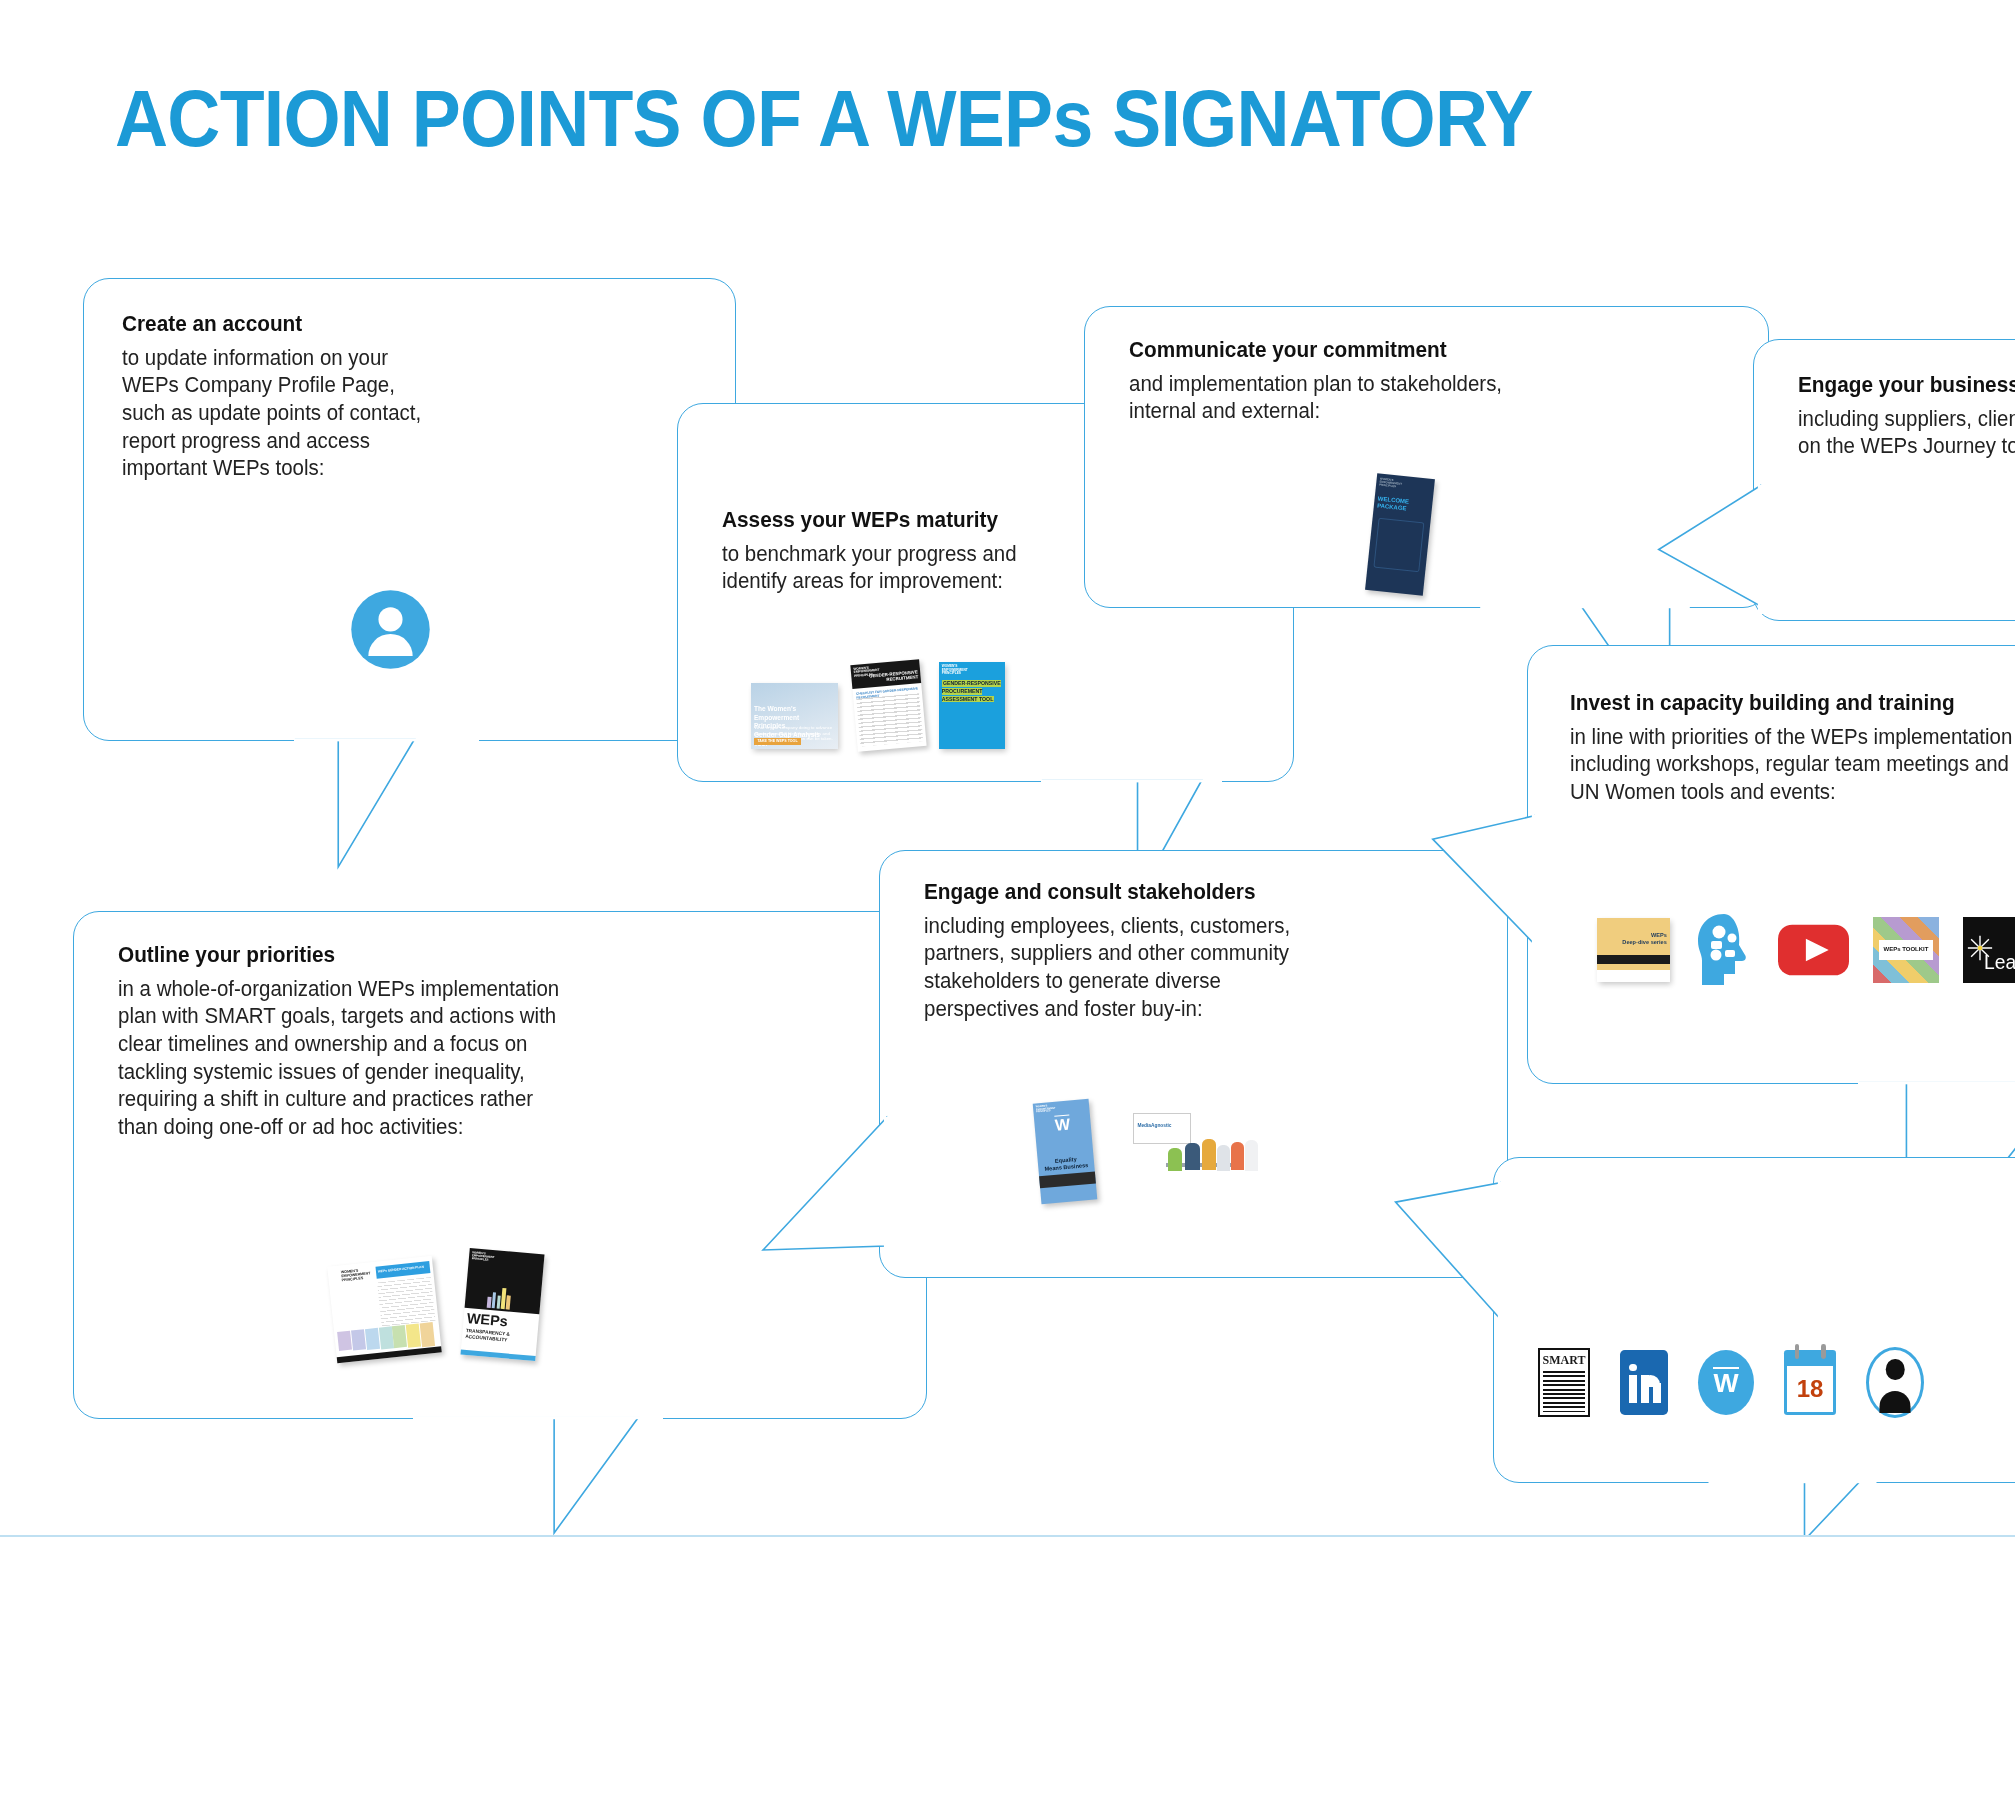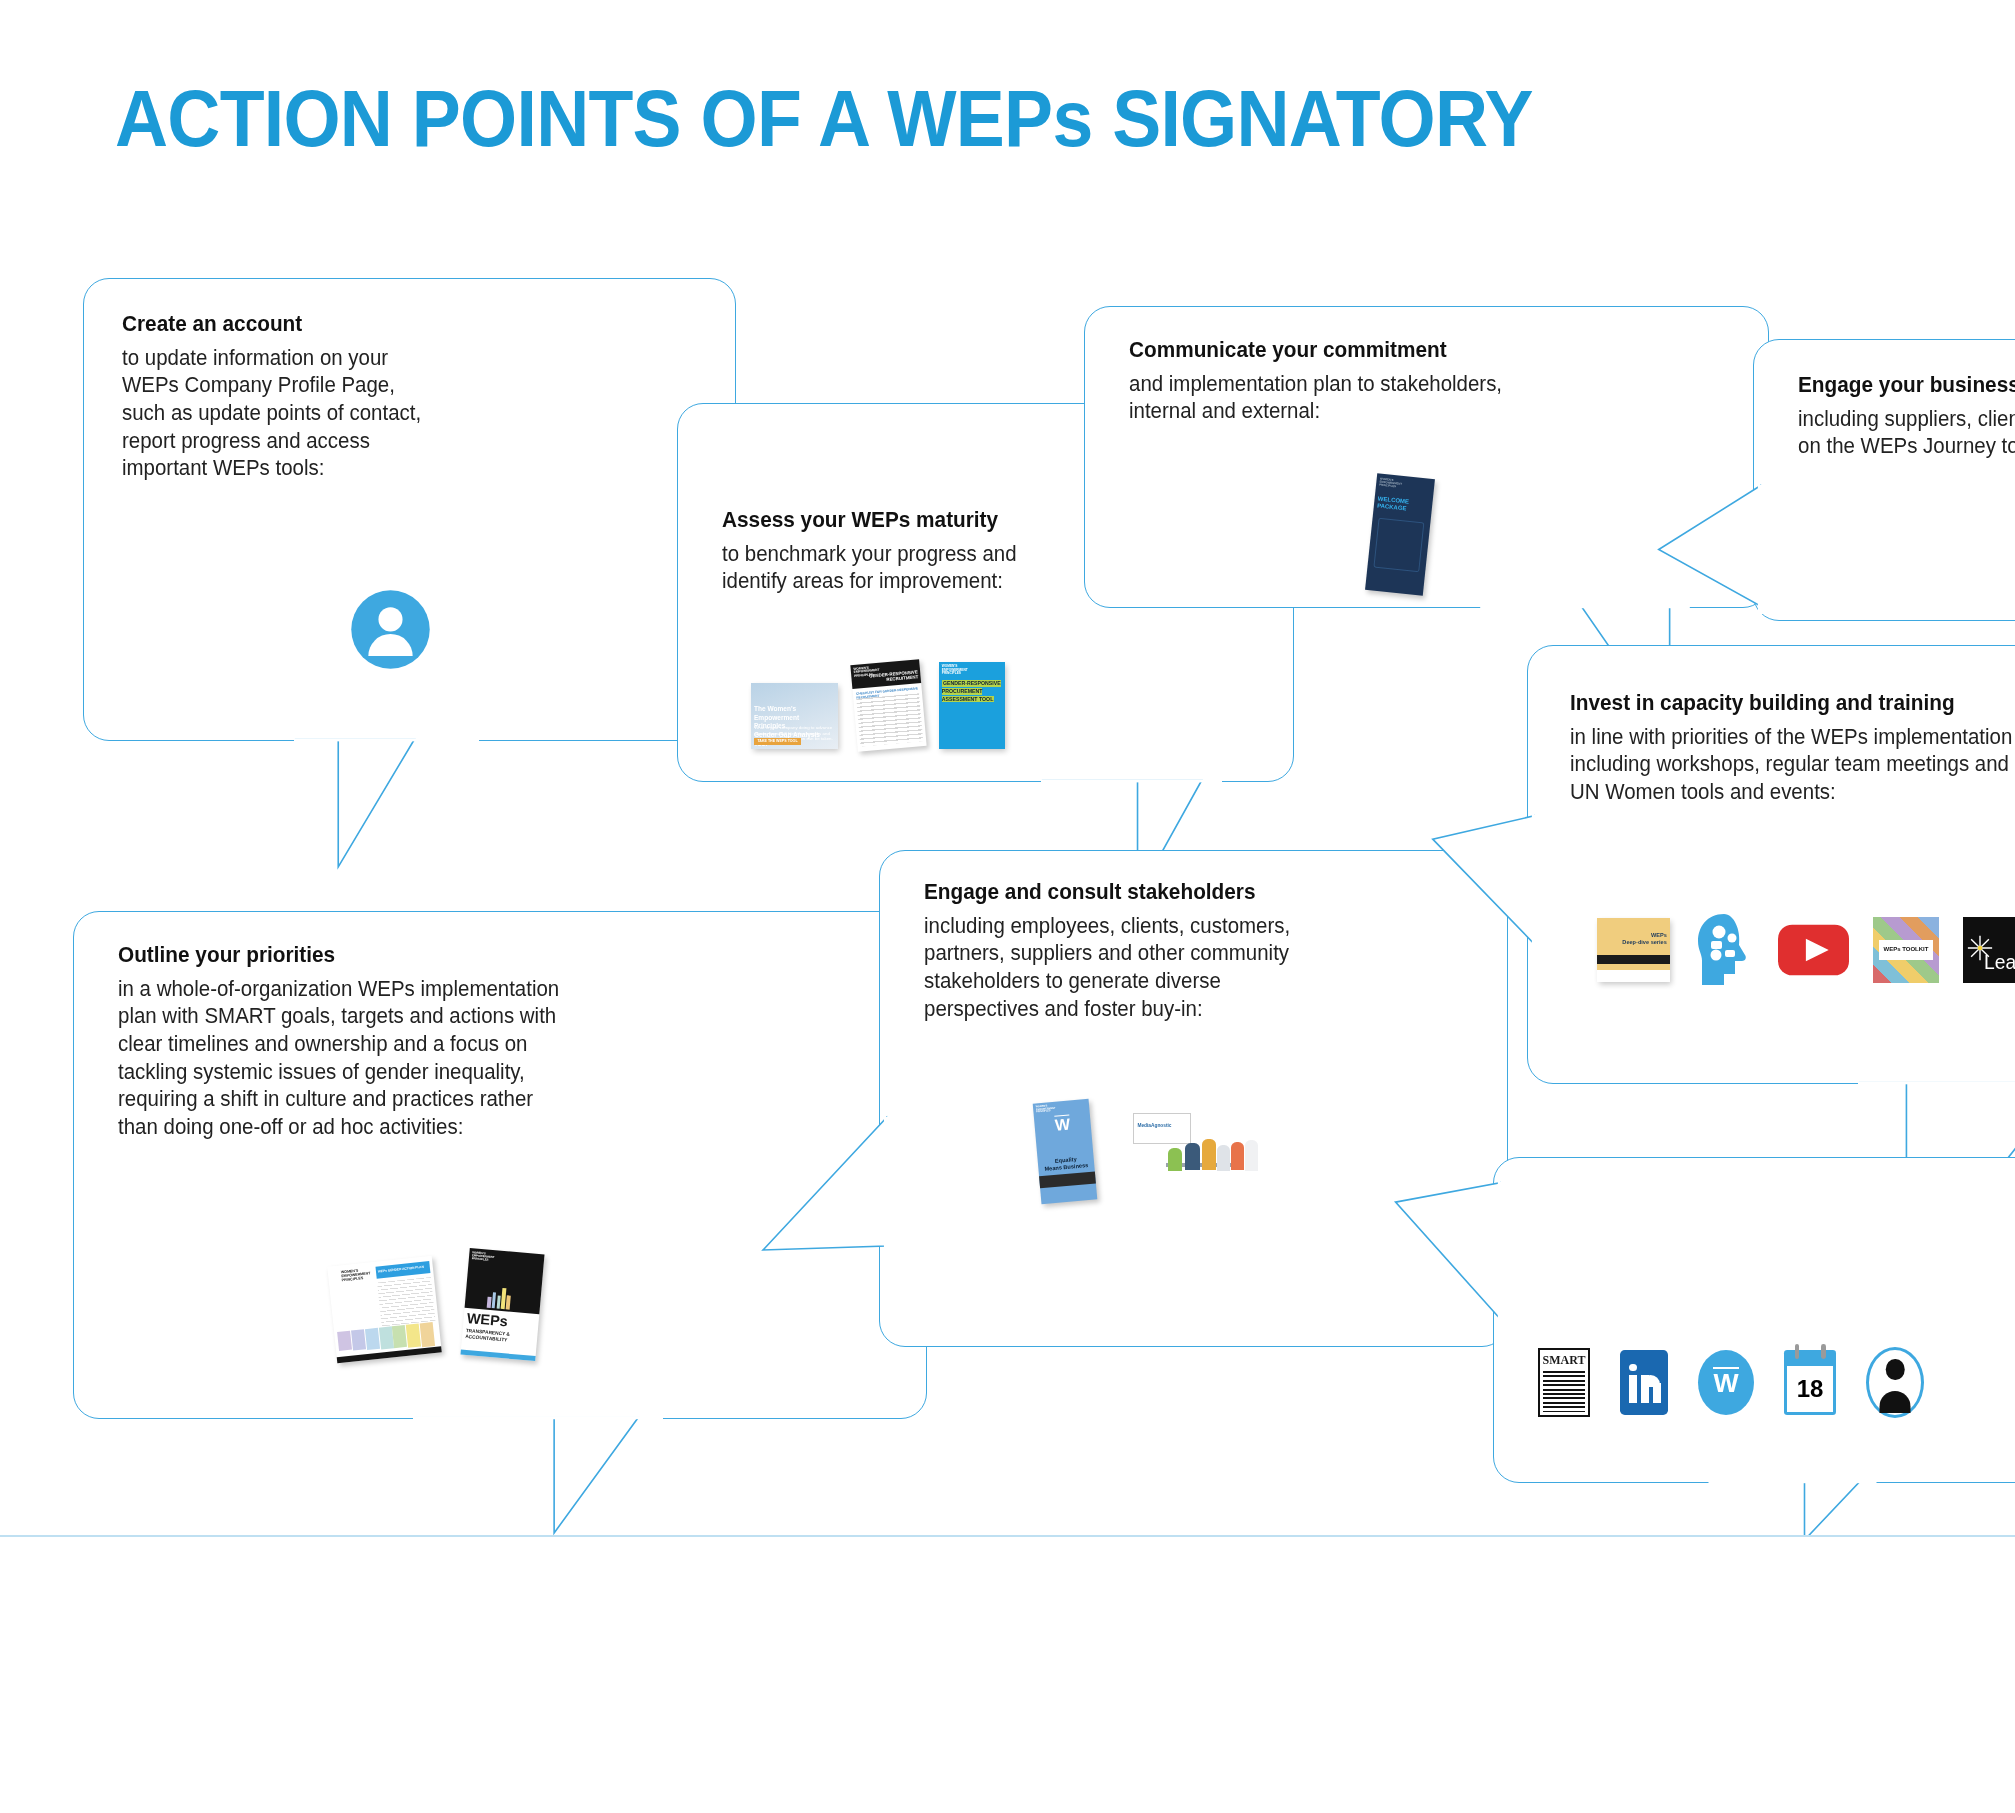--- a/index.html
+++ b/index.html
@@ -186,21 +186,21 @@
 ACCOUNTABILITY</div>
       <div style="position:absolute;left:0;bottom:0;width:100%;height:4.8px;background:#3ea8e0;"></div>
     </div>
   </div>
   <svg class="tail" style="left:339px;top:504px;width:250px;height:121px;" viewBox="0 0 620 300">
     <path d="M2 2 H 560 L 350 290 L 350 2 Z"></path>
     <rect x="0" y="0" width="620" height="8" fill="#fff" stroke="none"></rect>
   </svg>
 </div>
 
-<div class="bubble" style="left:879px;top:850px;width:629px;height:497px;">
+<div class="bubble" style="left:879px;top:850px;width:629px;height:428px;">
   <div class="inner" style="left:44px;top:28px;">
     <div class="ttl">Engage and consult stakeholders</div>
     <div class="body" style="margin-top:7.3px">including employees, clients, customers,
 partners, suppliers and other community
 stakeholders to generate diverse
 perspectives and foster buy-in:</div>
   </div>
   <div class="thumbs" style="left:157px;top:250px;gap:38px;align-items:center;">
     <div class="doc" style="width:56px;height:101px;background:#6fa8dc;transform:rotate(-5deg);">
       <div style="position:absolute;left:2.8px;top:3.2px;font-size:2.4px;color:#fff;line-height:1.1;white-space:pre-line;font-weight:bold;">WOMEN'S
@@ -302,21 +302,21 @@
       <div style="position:absolute;left:21px;top:25px;width:19.3px;height:12px;border-radius:9.7px 9.7px 0 0;background:#fff;"></div>
       <div style="position:absolute;left:33px;top:33px;width:7.7px;height:20px;background:#fff;"></div>
     </div>
     <div style="width:56px;height:65px;border-radius:50%;background:#3ea8e0;display:flex;align-items:center;justify-content:center;">
       <span style="color:#fff;font-size:26.6px;font-weight:bold;border-top:2.4px solid #fff;line-height:1.05;padding-top:0.8px;">W</span>
     </div>
     <div style="width:52px;height:65px;background:#3ea8e0;border-radius:3.2px;position:relative;">
       <div style="position:absolute;left:10.5px;top:-6.4px;width:4.8px;height:15.3px;background:#9a9a9a;border-radius:2.4px;"></div>
       <div style="position:absolute;right:10.5px;top:-6.4px;width:4.8px;height:15.3px;background:#9a9a9a;border-radius:2.4px;"></div>
       <div style="position:absolute;left:3.2px;top:16px;right:3.2px;bottom:3.2px;background:#fff;display:flex;align-items:center;justify-content:center;">
-        <span style="font-size:24px;font-weight:bold;color:#000000;">18</span>
+        <span style="font-size:24px;font-weight:bold;color:#c2410c;">18</span>
       </div>
     </div>
     <div style="width:52px;height:65px;border-radius:50%;border:3.2px solid #3ea8e0;background:#fff;position:relative;">
       <div style="position:absolute;left:50%;top:8.9px;transform:translateX(-50%);width:18.5px;height:21px;border-radius:50%;background:#111;"></div>
       <div style="position:absolute;left:50%;bottom:1.6px;transform:translateX(-50%);width:31px;height:22.6px;border-radius:16px 16px 0 0;background:#111;"></div>
     </div>
   </div>
   <svg class="tail" style="left:-101px;top:24px;width:109px;height:145px;" viewBox="0 0 270 360">
     <path d="M266 2 L 266 340 L 6 50 Z"></path>
     <rect x="260" y="0" width="14" height="360" fill="#fff" stroke="none"></rect>

